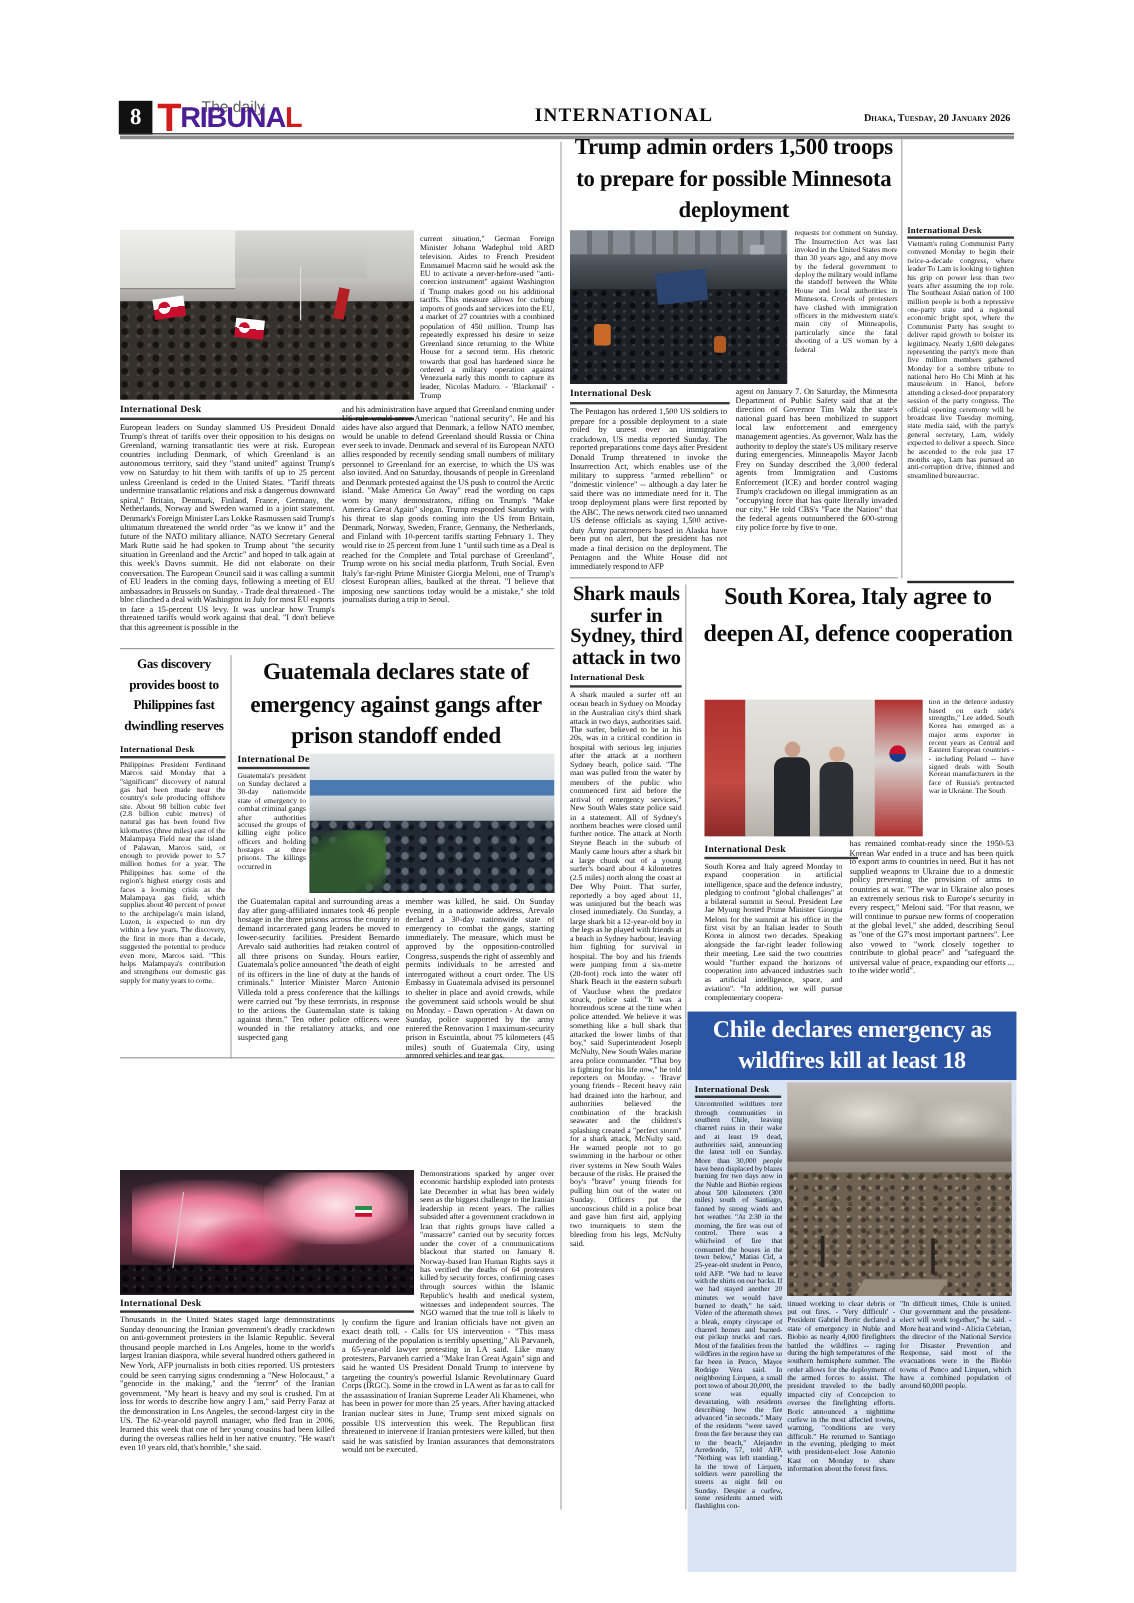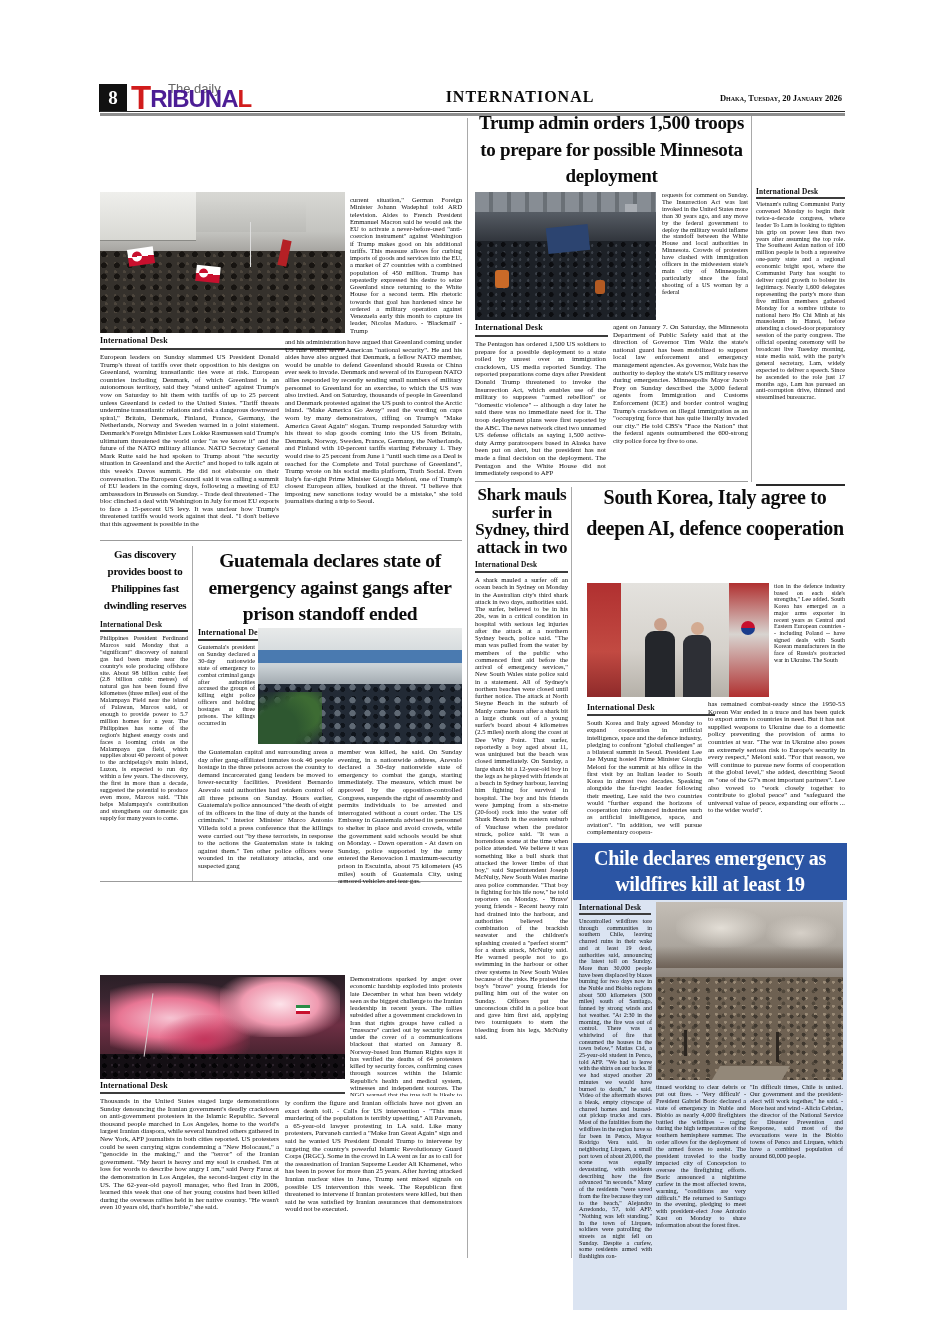--- a/index.html
+++ b/index.html
@@ -136,21 +136,21 @@
     <div class="abs" style="left:196px;top:30px;width:14px;height:9px;background:linear-gradient(#2a8c46 33%,#fff 33% 66%,#c8102e 66%);"></div>
   </div>
   <div class="abs jt f66" style="left:350px;top:975px;width:112px;height:121px;">Demonstrations sparked by anger over economic hardship exploded into protests late December in what has been widely seen as the biggest challenge to the Iranian leadership in recent years. The rallies subsided after a government crackdown in Iran that rights groups have called a "massacre" carried out by security forces under the cover of a communications blackout that started on January 8. Norway-based Iran Human Rights says it has verified the deaths of 64 protesters killed by security forces, confirming cases through sources within the Islamic Republic's health and medical system, witnesses and independent sources. The NGO warned that the true toll is likely to be far higher. Media cannot independent-</div>
   <div class="abs byl" style="left:100px;top:1081px;width:245px;">International Desk</div>
   <div class="abs brule" style="left:100px;top:1092px;width:245px;"></div>
   <div class="abs jt f7" style="left:100px;top:1097px;width:179px;height:157px;">Thousands in the United States staged large demonstrations Sunday denouncing the Iranian government's deadly crackdown on anti-government protesters in the Islamic Republic. Several thousand people marched in Los Angeles, home to the world's largest Iranian diaspora, while several hundred others gathered in New York, AFP journalists in both cities reported. US protesters could be seen carrying signs condemning a "New Holocaust," a "genocide in the making," and the "terror" of the Iranian government. "My heart is heavy and my soul is crushed. I'm at loss for words to describe how angry I am," said Perry Faraz at the demonstration in Los Angeles, the second-largest city in the US. The 62-year-old payroll manager, who fled Iran in 2006, learned this week that one of her young cousins had been killed during the overseas rallies held in her native country. "He wasn't even 10 years old, that's horrible," she said.</div>
   <div class="abs jt f7" style="left:285px;top:1099px;width:177px;height:162px;">ly confirm the figure and Iranian officials have not given an exact death toll. - Calls for US intervention - "This mass murdering of the population is terribly upsetting," Ali Parvaneh, a 65-year-old lawyer protesting in LA said. Like many protesters, Parvaneh carried a "Make Iran Great Again" sign and said he wanted US President Donald Trump to intervene by targeting the country's powerful Islamic Revolutionary Guard Corps (IRGC). Some in the crowd in LA went as far as to call for the assassination of Iranian Supreme Leader Ali Khamenei, who has been in power for more than 25 years. After having attacked Iranian nuclear sites in June, Trump sent mixed signals on possible US intervention this week. The Republican first threatened to intervene if Iranian protesters were killed, but then said he was satisfied by Iranian assurances that demonstrators would not be executed.</div>
 
   <div class="abs" style="left:573px;top:843px;width:274px;height:467px;background:#dbe4f2;"></div>
   <div class="abs" style="left:573px;top:843px;width:274px;height:57px;background:#2b55a4;">
-    <div class="hl" style="padding-top:2px;font-size:20px;line-height:26px;color:#ffffff;">Chile declares emergency as wildfires kill at least 19</div>
+    <div class="hl" style="padding-top:2px;font-size:20px;line-height:26px;color:#ffffff;">Chile declares emergency as wildfires kill at least 18</div>
   </div>
   <div class="abs byl byl-sm" style="left:579px;top:903px;width:72px;">International Desk</div>
   <div class="abs brule" style="left:579px;top:913px;width:72px;"></div>
   <div class="abs jt f62" style="left:579px;top:918px;width:73px;height:388px;">Uncontrolled wildfires tore through communities in southern Chile, leaving charred ruins in their wake and at least 19 dead, authorities said, announcing the latest toll on Sunday. More than 30,000 people have been displaced by blazes burning for two days now in the Nuble and Biobio regions about 500 kilometers (300 miles) south of Santiago, fanned by strong winds and hot weather. "At 2:30 in the morning, the fire was out of control. There was a whirlwind of fire that consumed the houses in the town below," Matias Cid, a 25-year-old student in Penco, told AFP. "We had to leave with the shirts on our backs. If we had stayed another 20 minutes we would have burned to death," he said. Video of the aftermath shows a bleak, empty cityscape of charred homes and burned-out pickup trucks and cars. Most of the fatalities from the wildfires in the region have so far been in Penco, Mayor Rodrigo Vera said. In neighboring Lirquen, a small port town of about 20,000, the scene was equally devastating, with residents describing how the fire advanced "in seconds." Many of the residents "were saved from the fire because they ran to the beach," Alejandro Arredondo, 57, told AFP. "Nothing was left standing." In the town of Lirquen, soldiers were patrolling the streets as night fell on Sunday. Despite a curfew, some residents armed with flashlights con-</div>
   <div class="abs photo" style="left:656px;top:902px;width:187px;height:178px;background:linear-gradient(180deg,#c4beb6 0%,#a8a29a 28%,#8a8178 44%,#73655a 62%,#5d5045 100%);">
     <div class="abs" style="left:20px;top:6px;width:90px;height:40px;background:radial-gradient(ellipse at 50% 50%,#e3ded6 0%,rgba(200,194,186,0) 75%);"></div>
     <div class="abs" style="left:110px;top:14px;width:70px;height:34px;background:radial-gradient(ellipse at 50% 50%,#d6d0c8 0%,rgba(180,174,166,0) 75%);"></div>
     <div class="abs" style="left:0;top:44px;width:100%;height:22px;background:linear-gradient(180deg,rgba(110,100,90,0) 0%,#6e6257 100%);"></div>
     <div class="abs" style="left:0;bottom:0;width:100%;height:58%;background-color:#6e6152;background-image:radial-gradient(circle at 30% 40%,#3f382f 18%,transparent 22%),radial-gradient(circle at 70% 65%,#998a76 16%,transparent 20%),radial-gradient(circle at 50% 20%,#51483c 14%,transparent 18%);background-size:12px 9px,9px 8px,15px 12px;"></div>
     <div class="abs" style="left:28px;bottom:24px;width:3px;height:26px;background:#2c2620;"></div>

